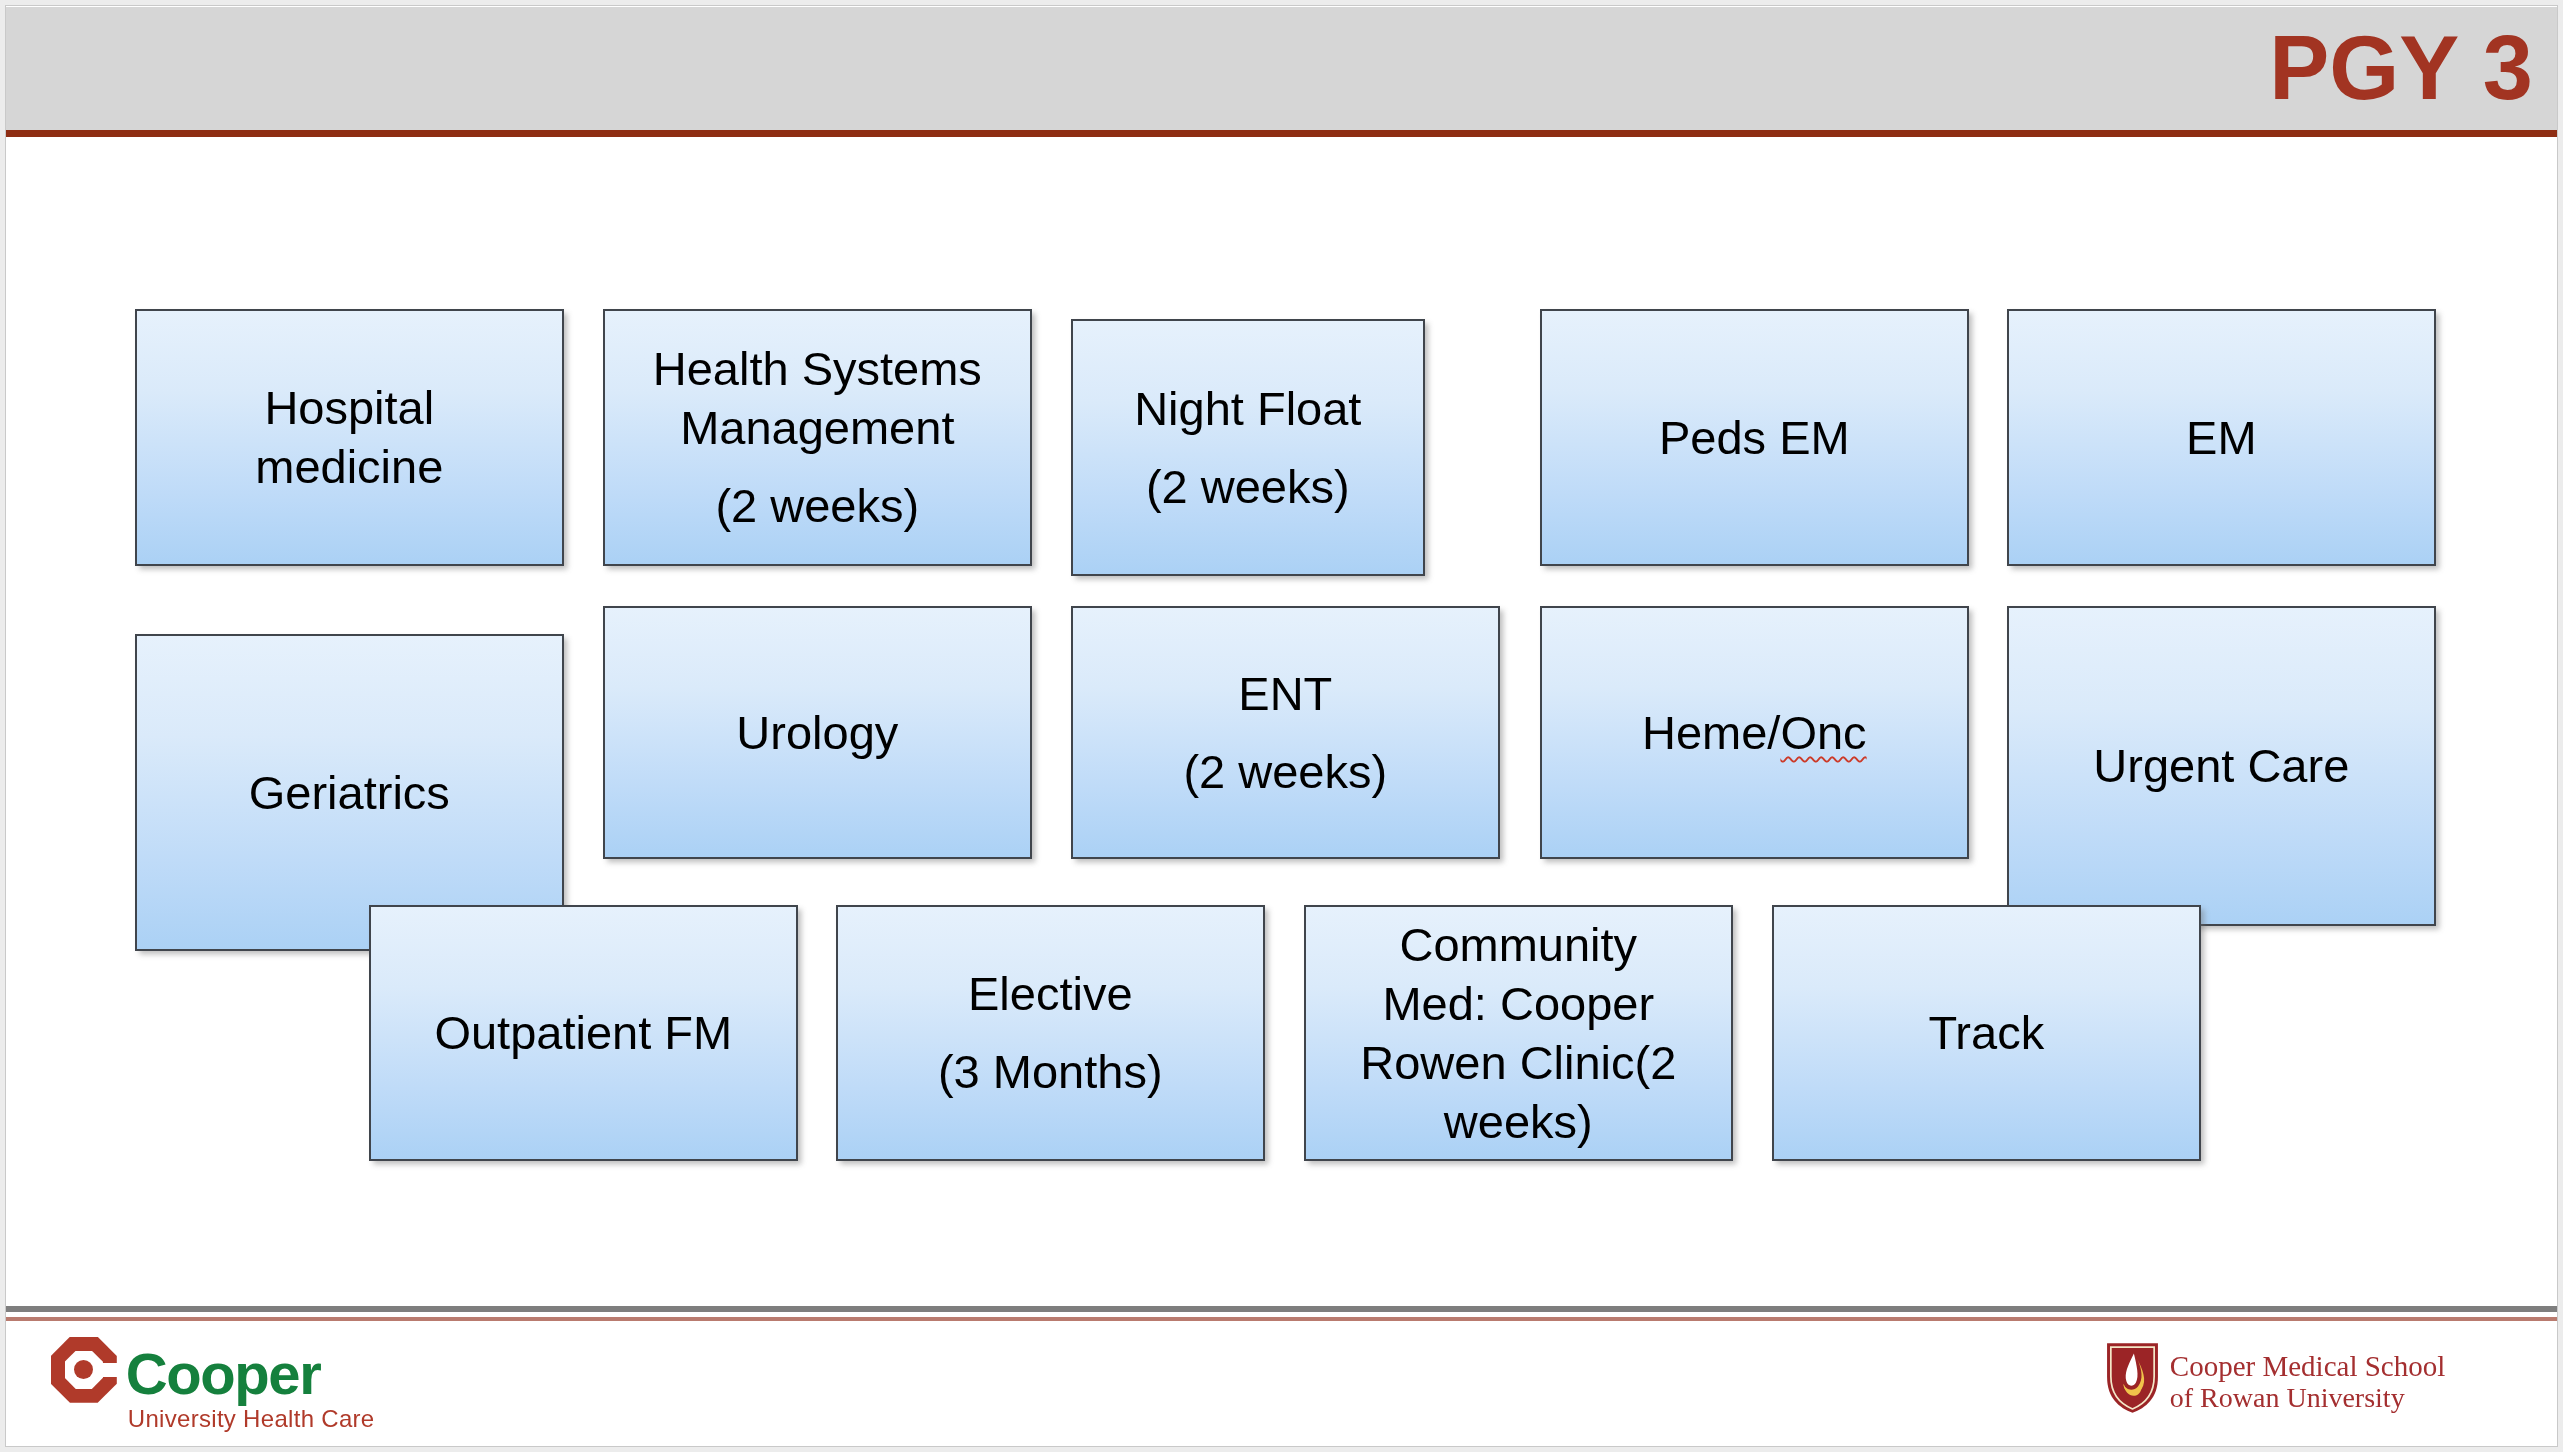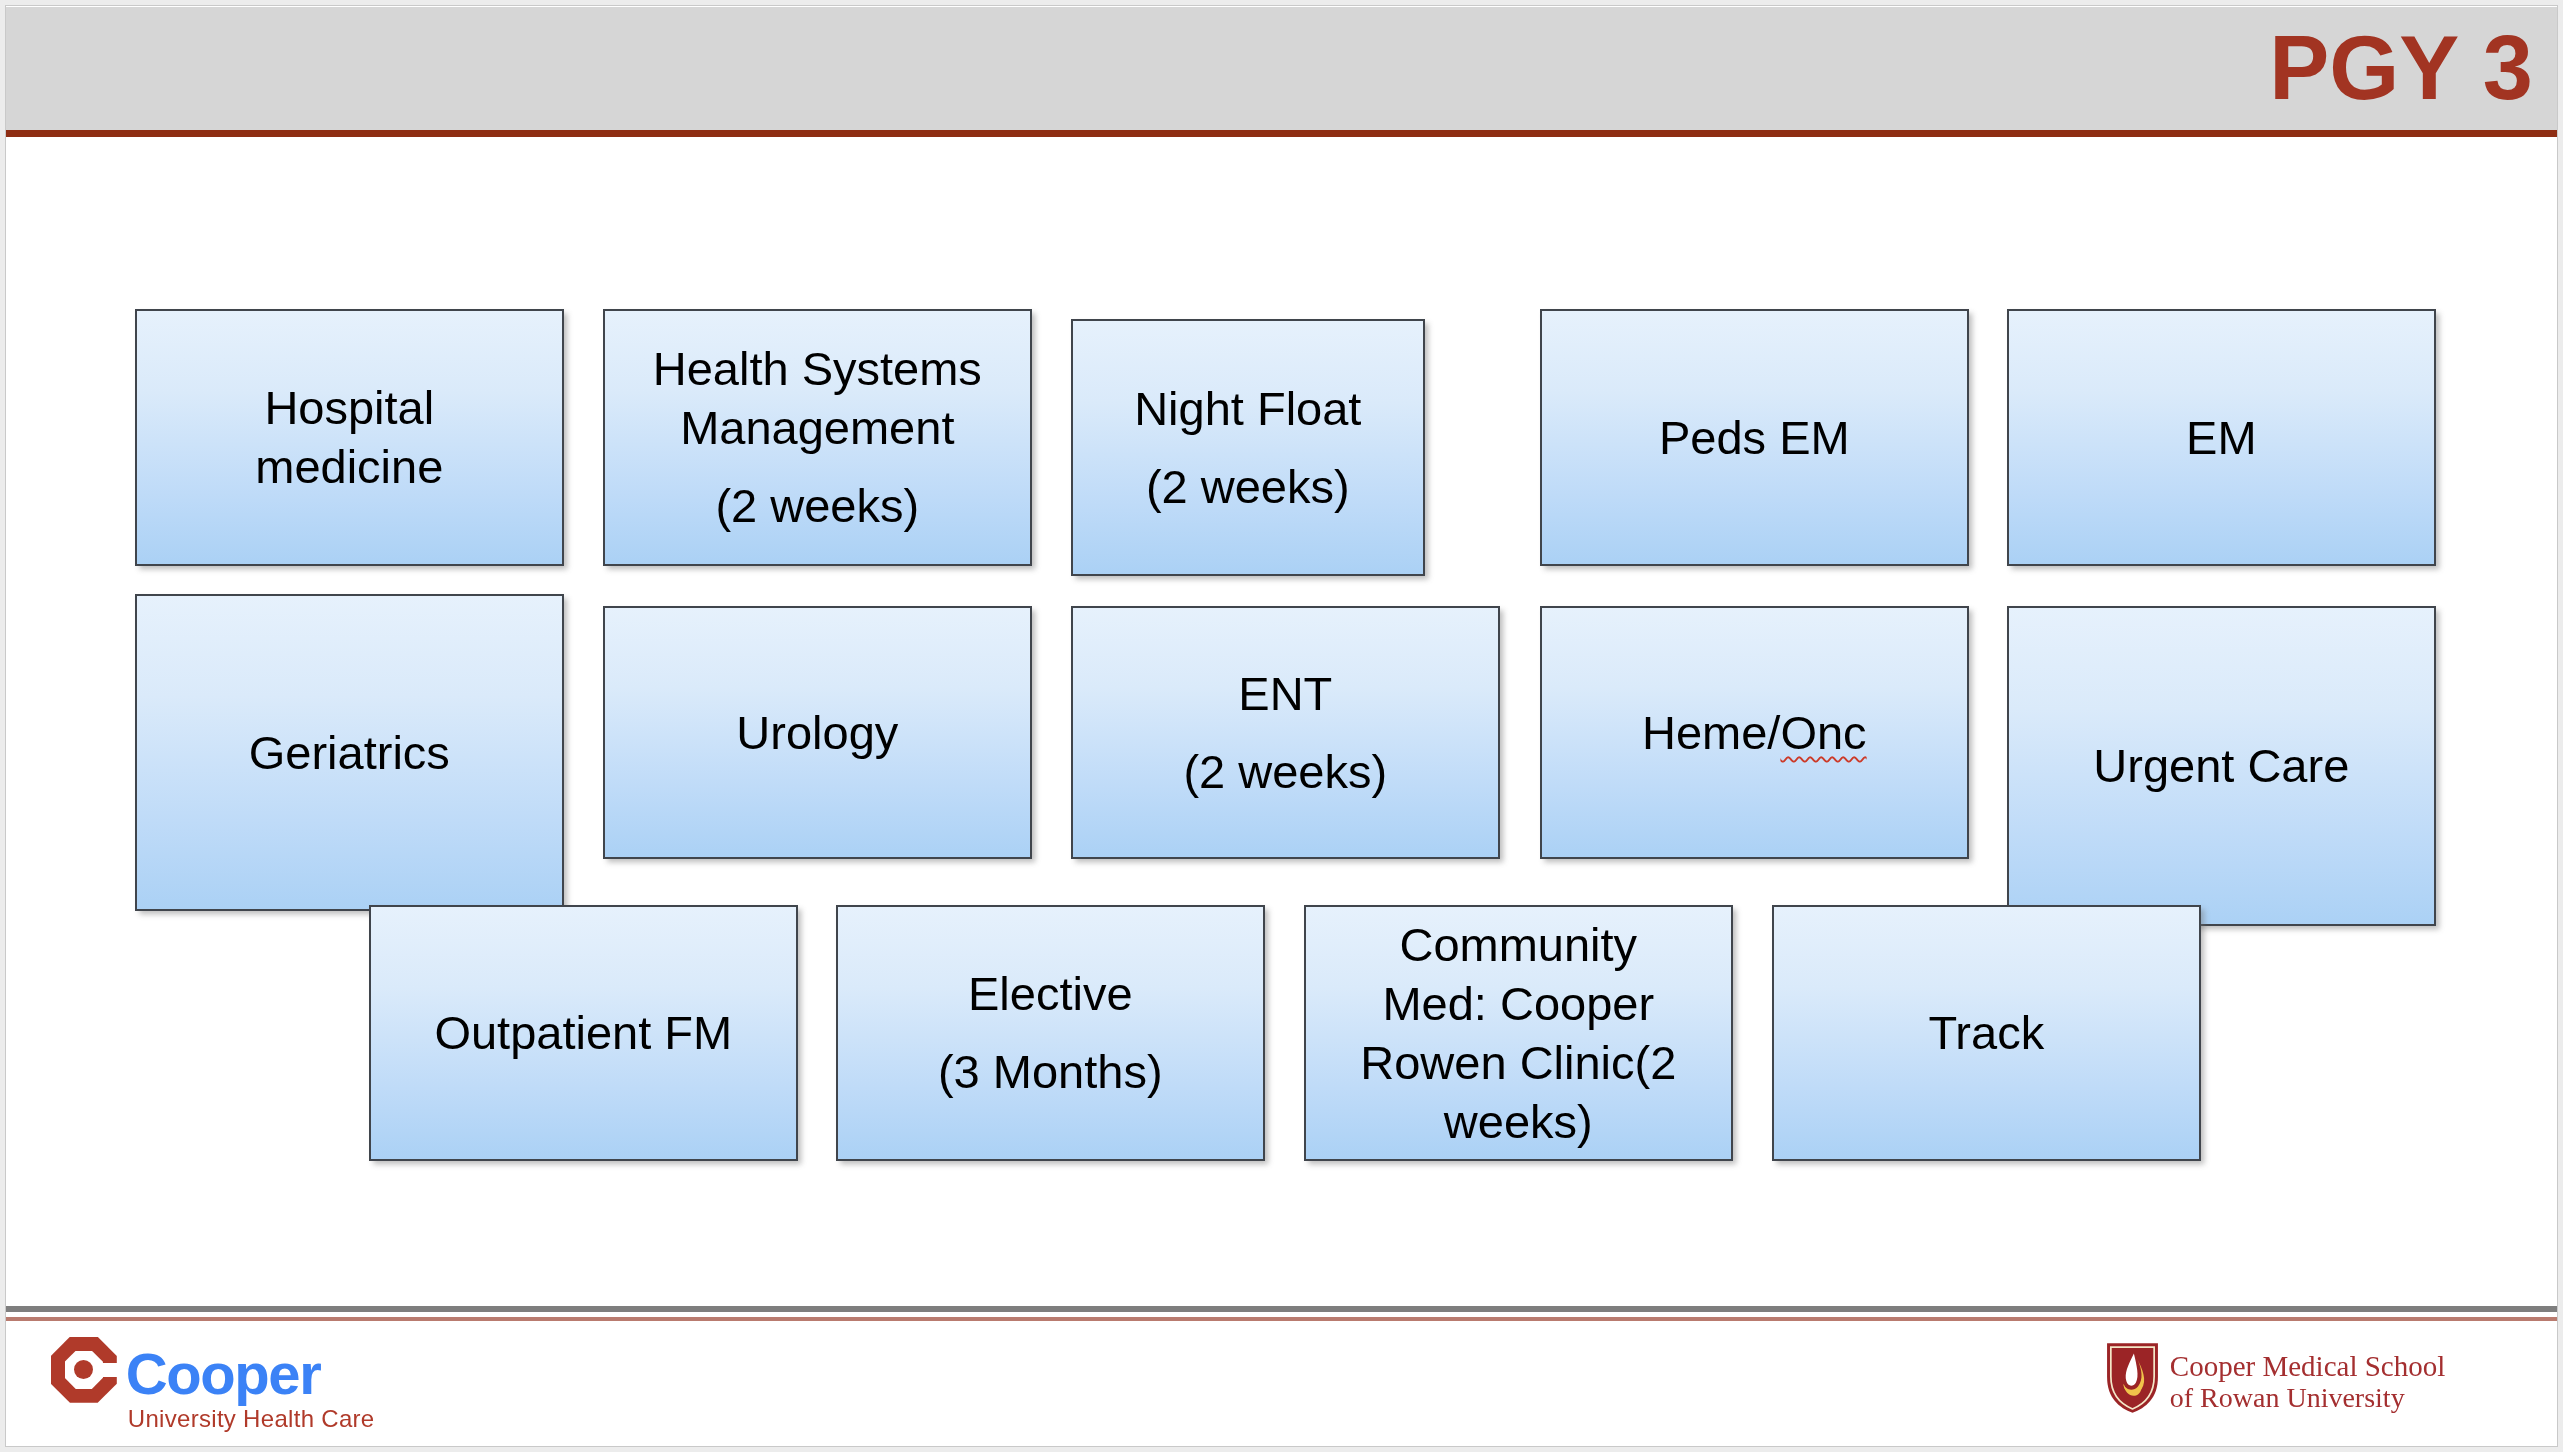--- a/index.html
+++ b/index.html
@@ -51,21 +51,21 @@
   
   .octa{position:absolute;left:45px;top:1331px;width:66px;height:66px;}
   .octa .o-outer{position:absolute;inset:0;background:#B03A2A;
     clip-path:polygon(29% 0,71% 0,100% 29%,100% 71%,71% 100%,29% 100%,0 71%,0 29%);}
   .octa .o-inner{position:absolute;inset:21%;background:#FFF;
     clip-path:polygon(29% 0,71% 0,100% 29%,100% 71%,71% 100%,29% 100%,0 71%,0 29%);}
   .octa .o-slot{position:absolute;right:-1.4px;top:39%;width:40%;height:22%;background:#FFF;}
   .octa .o-dot{position:absolute;left:50%;top:50%;width:19.3px;height:19.3px;margin:-9.7px 0 0 -9.7px;
     background:#B03A2A;border-radius:50%;}
   .cooper-word{position:absolute;left:120px;top:1339px;font-size:58px;line-height:58px;
-    font-weight:bold;color:#3b82f6;letter-spacing:-1.4px;}
+    font-weight:bold;color:#15803d;letter-spacing:-1.4px;}
   .cooper-tag{position:absolute;left:122px;top:1400px;font-size:24px;line-height:26px;
     color:#B03A2A;letter-spacing:0.3px;}
   
   .shield{position:absolute;left:2099px;top:1335px;width:55px;height:74px;}
   .cmsru-text{position:absolute;left:2164px;top:1344px;
     font-family:"Liberation Serif", serif;color:#A42F30;}
   .cmsru-line1{font-size:29px;line-height:32px;font-weight:normal;}
   .cmsru-line2{font-size:28px;line-height:32px;font-weight:normal;}
 </style>
 </head>
@@ -89,21 +89,21 @@
     <div class="inner">Night Float</div>
     <div class="inner sub">(2 weeks)</div>
   </div>
   <div class="box" style="left:1534px;top:303px;width:429px;height:257px">
     <div class="inner">Peds EM</div>
   </div>
   <div class="box" style="left:2001px;top:303px;width:429px;height:257px">
     <div class="inner">EM</div>
   </div>
 
-  <div class="box" style="left:129px;top:588px;width:429px;height:317px">
+  <div class="box" style="left:129px;top:628px;width:429px;height:317px">
     <div class="inner">Geriatrics</div>
   </div>
   <div class="box" style="left:597px;top:600px;width:429px;height:253px">
     <div class="inner">Urology</div>
   </div>
   <div class="box" style="left:1065px;top:600px;width:429px;height:253px">
     <div class="inner">ENT</div>
     <div class="inner sub">(2 weeks)</div>
   </div>
   <div class="box" style="left:1534px;top:600px;width:429px;height:253px">

